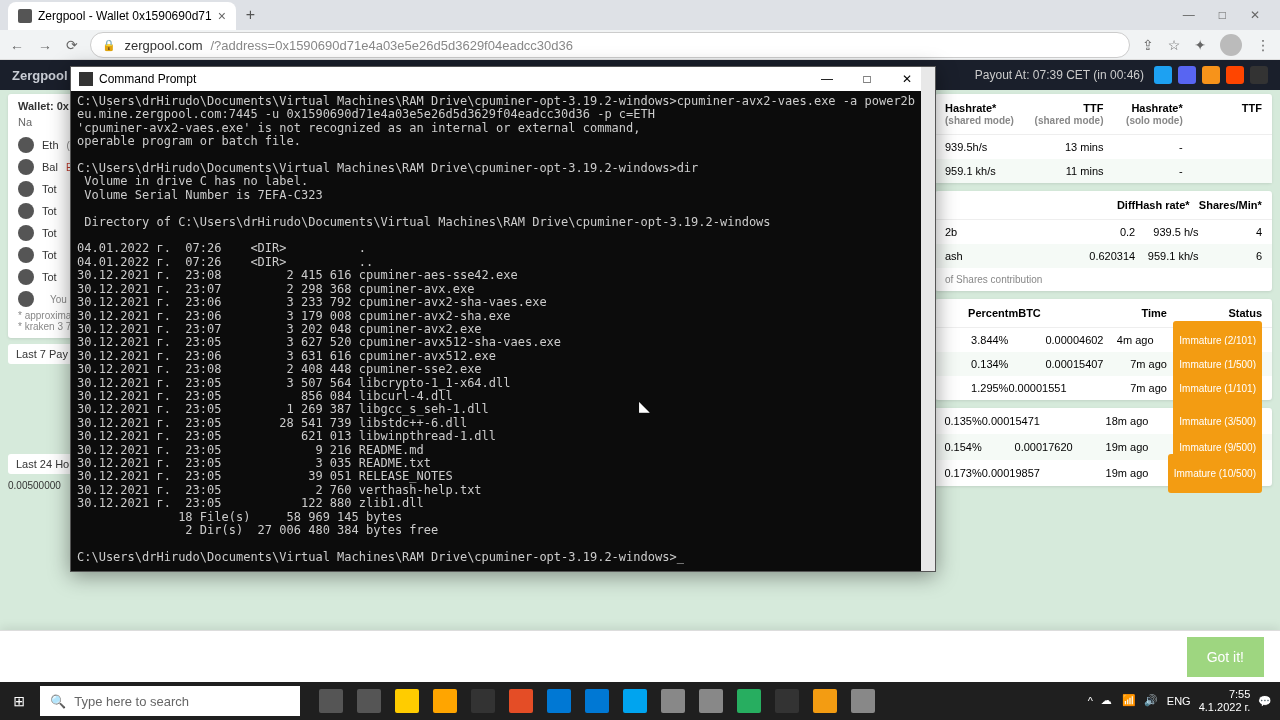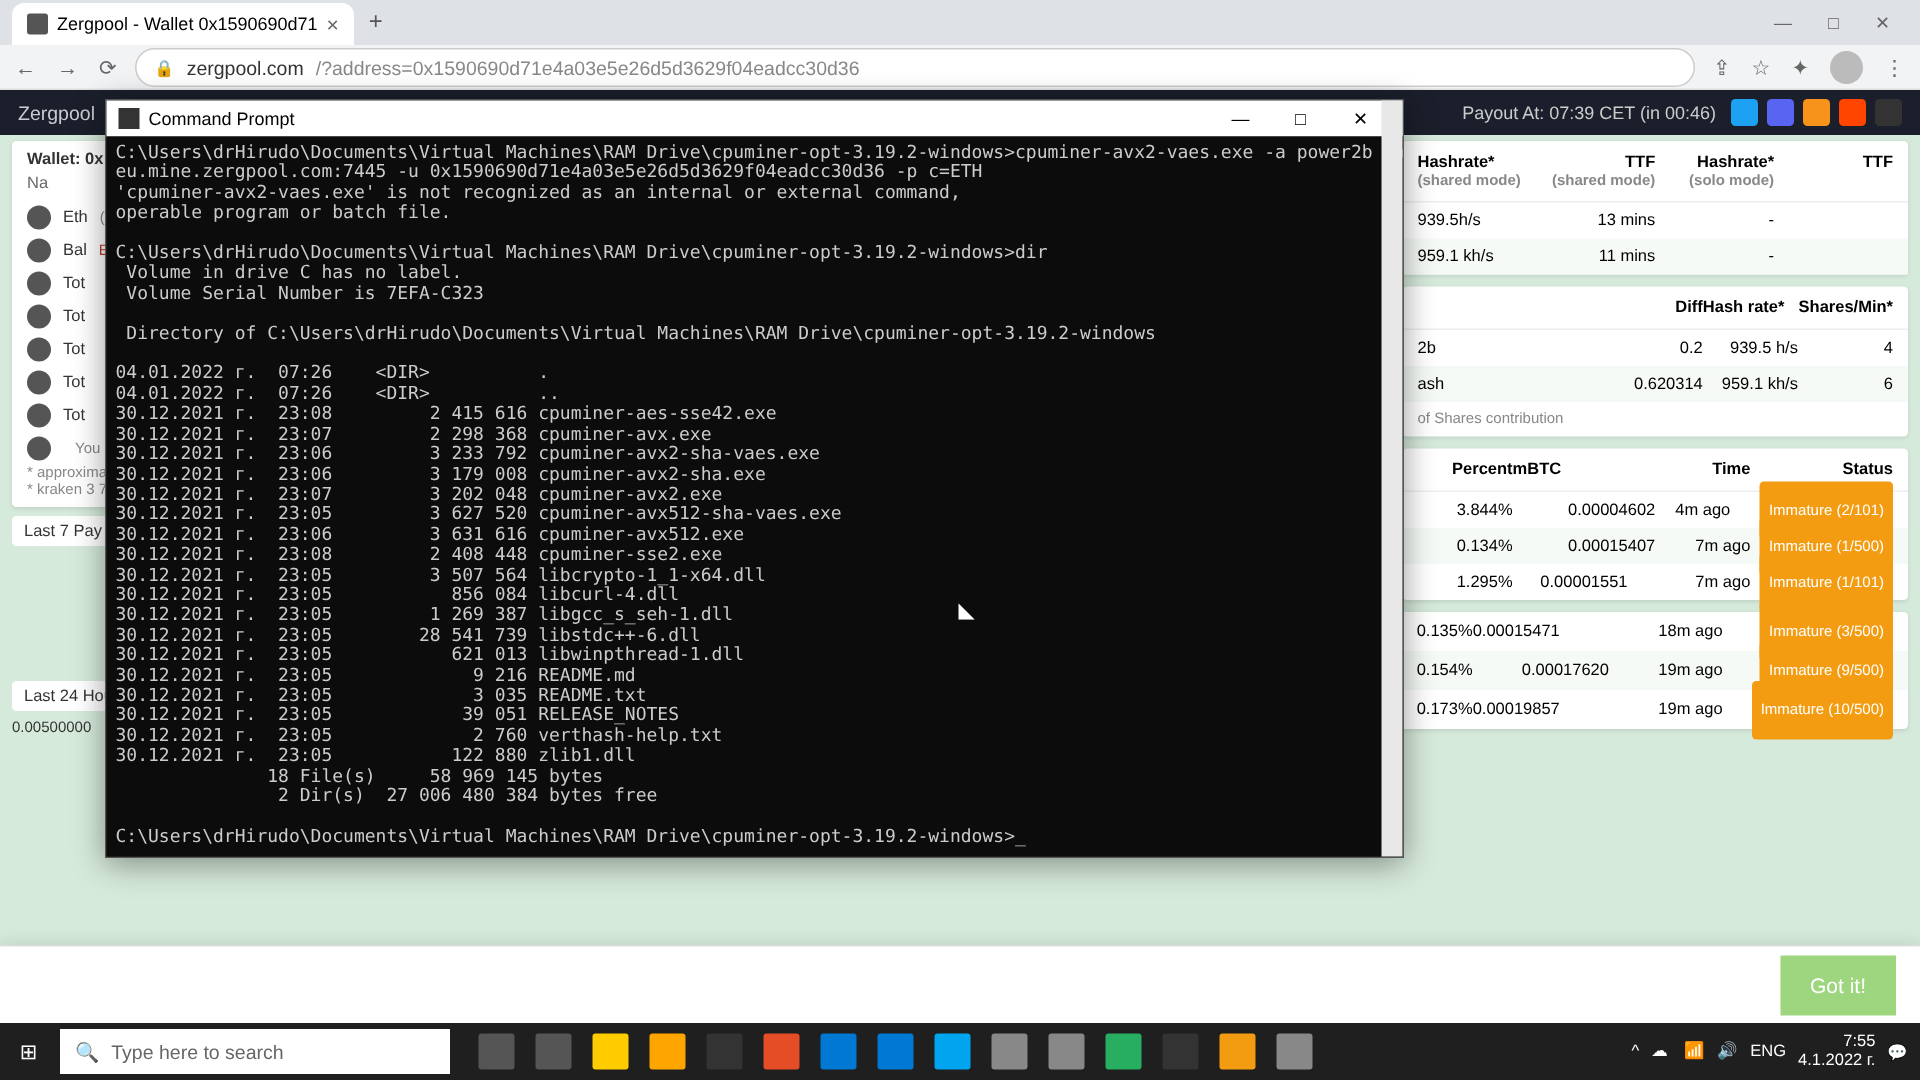--- a/index.html
+++ b/index.html
@@ -15,21 +15,21 @@
 .window-controls { margin-left: auto; display: flex; gap: 24px; color: #666; font-size: 12px; padding-right: 12px; }
 .addr-bar { height: 30px; display: flex; align-items: center; padding: 0 10px; gap: 12px; }
 .nav-icons { display: flex; gap: 14px; color: #666; font-size: 14px; }
 .url-box { flex: 1; background: #fff; border-radius: 14px; height: 26px; padding: 0 12px; display: flex; align-items: center; gap: 8px; font-size: 13px; color: #333; border: 1px solid #ccc; }
 .lock { color: #555; font-size: 11px; }
 .addr-right { display: flex; gap: 14px; color: #666; align-items: center; font-size: 14px; }
 .avatar { width: 22px; height: 22px; background: #bbb; border-radius: 50%; }
 
 
 .site-header { height: 30px; background: #1a1f2b; color: #fff; display: flex; align-items: center; padding: 0 12px; font-size: 13px; }
-.brand { font-weight: normal; color: #c8ccd4; }
+.brand { font-weight: bold; color: #c8ccd4; }
 .header-right { margin-left: auto; display: flex; align-items: center; gap: 10px; font-size: 12px; color: #ccc; }
 .social-icons { display: flex; gap: 6px; }
 .social { width: 18px; height: 18px; border-radius: 3px; }
 
 
 .page-body { background: #d6eadb; height: calc(100% - 60px - 30px - 52px - 38px); display: flex; overflow: hidden; }
 .left-panel { width: 575px; padding: 4px 8px; font-size: 11px; color: #333; }
 .wallet-section { background: #fff; padding: 6px 10px; border-radius: 3px; margin-bottom: 6px; box-shadow: 0 1px 3px rgba(0,0,0,.1); }
 .wallet-row { display: flex; padding: 3px 0; gap: 8px; align-items: center; }
 .coin-icon { width: 16px; height: 16px; background: #555; border-radius: 50%; display: inline-block; }
@@ -199,21 +199,21 @@
     <div style="flex:1;text-align:right"></div>
           </div>
         </div>
     </div>
 
     <div class="data-table-wrap" style="margin-left:360px">
       <div class="dt-header">
         <div style="flex:2"></div>
         <div style="flex:1;text-align:right">Diff</div>
         <div style="flex:1;">Hash rate*</div>
-        <div style="flex:1;text-align:right">Shares/Min*</div>
+        <div style="flex:1;text-align:center">Shares/Min*</div>
       </div>
       <div id="diff-rows">
           <div class="dt-row">
             <div style="flex:2">2b</div>
     <div style="flex:1;text-align:right">0.2</div>
     <div style="flex:1;text-align:right">939.5 h/s</div>
     <div style="flex:1;text-align:right">4</div>
           </div>
           <div class="dt-row alt">
             <div style="flex:2">ash</div>
@@ -240,21 +240,21 @@
     <div style="flex:1.5;text-align:right"><span class="status-badge">Immature (2/101)</span></div>
           </div>
           <div class="dt-row alt">
             <div style="flex:1;text-align:right">0.134%</div>
     <div style="flex:1.5;text-align:right">0.00015407</div>
     <div style="flex:1;text-align:right">7m ago</div>
     <div style="flex:1.5;text-align:right"><span class="status-badge">Immature (1/500)</span></div>
           </div>
           <div class="dt-row">
             <div style="flex:1;text-align:right">1.295%</div>
-    <div style="flex:1.5;text-align:center">0.00001551</div>
+    <div style="flex:1.5;text-align:left">0.00001551</div>
     <div style="flex:1;text-align:right">7m ago</div>
     <div style="flex:1.5;text-align:right"><span class="status-badge">Immature (1/101)</span></div>
           </div>
         </div>
     </div>
 
     <div class="data-table-wrap payout-table" style="margin-left:0">
       <div id="payout-rows-bottom">
           <div class="dt-row">
             <span class="check-icon">✓</span>

